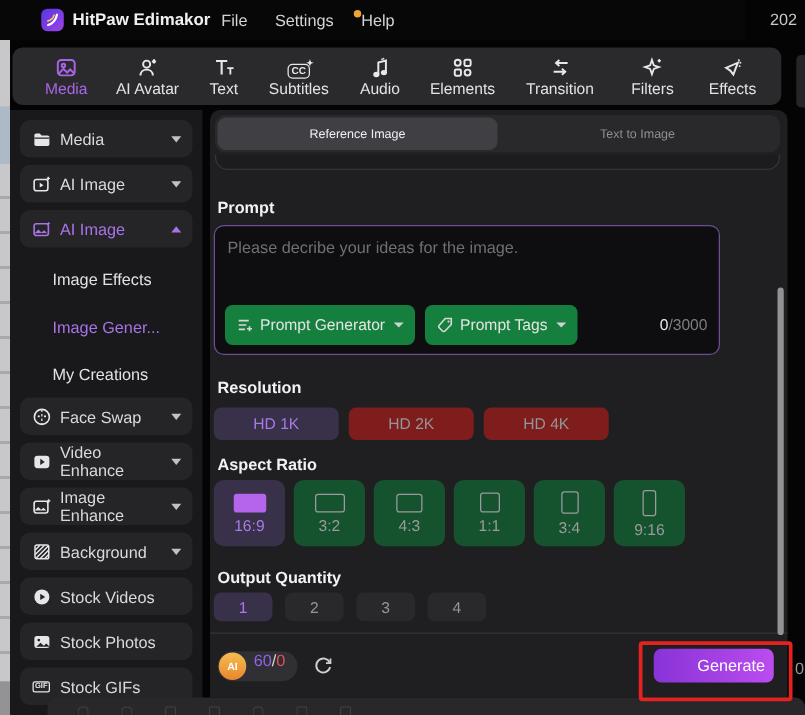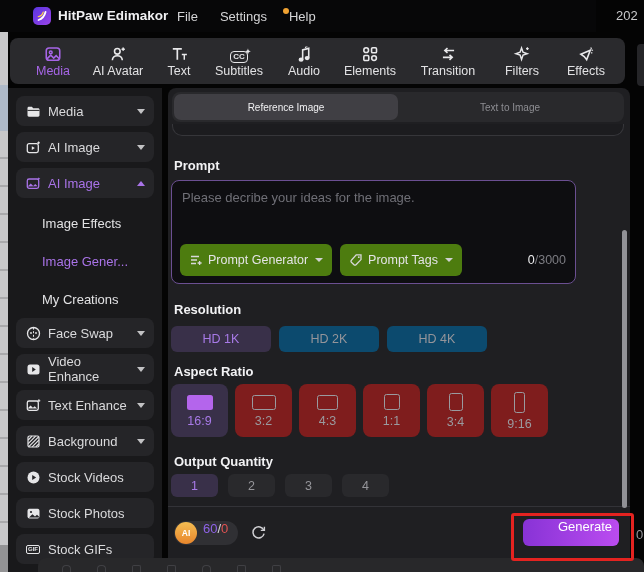--- a/index.html
+++ b/index.html
@@ -64,35 +64,35 @@
     border:1px solid #36363a; border-top:none; border-radius:0 0 10px 10px; }
 
   .section-label { position:absolute; left:6px; font-size:13px; font-weight:bold; color:#f2f2f4; }
 
   #prompt-box { position:absolute; left:3px; top:92px; width:405px; height:104px; background:#0e0e11;
     border:1px solid #6b4f92; border-radius:8px; }
   #prompt-input { position:absolute; left:0; top:0; width:100%; height:66px; background:transparent; border:none; outline:none;
     resize:none; padding:9px 10px; font-family:"Liberation Sans",sans-serif; font-size:13px; color:#d8d8da; }
   #prompt-input::placeholder { color:#6f6f76; }
   #prompt-footer { position:absolute; left:8px; right:9px; bottom:7px; display:flex; align-items:center; gap:8px; }
-  .mini-btn { height:25px; background:#4d7c0f; border-radius:6px; padding:16px 9px; display:flex; align-items:center; gap:5px;
+  .mini-btn { height:25px; background:#15803d; border-radius:6px; padding:16px 9px; display:flex; align-items:center; gap:5px;
     font-size:12.5px; color:#e4e4e6; }
   .mini-btn .m-icon { width:14px; height:14px; display:flex; align-items:center; justify-content:center; color:#d8d8da; }
   .chev-sm { width:0; height:0; border-left:4px solid transparent; border-right:4px solid transparent; border-top:4.5px solid #d0d0d2; margin-left:2px; }
   #char-counter { margin-left:auto; font-size:12.5px; }
   #char-counter .cur { color:#ececee; }
   #char-counter .max { color:#7c7c82; }
 
   .res-row { position:absolute; left:3px; top:238px; display:flex; gap:8px; }
-  .res-btn { width:100px; height:26px; border-radius:6px; background:#0c4a6e; color:#95959a; font-size:12.5px;
+  .res-btn { width:100px; height:26px; border-radius:6px; background:#7f1d1d; color:#95959a; font-size:12.5px;
     display:flex; align-items:center; justify-content:center; }
   .res-btn.selected { background:#393049; color:#a87ae8; }
 
   .ar-row { position:absolute; left:3px; top:296px; display:flex; gap:7px; }
-  .ar-tile { width:57px; height:53px; border-radius:8px; background:#7f1d1d; display:flex; flex-direction:column;
+  .ar-tile { width:57px; height:53px; border-radius:8px; background:#14532d; display:flex; flex-direction:column;
     align-items:center; justify-content:center; gap:5px; }
   .ar-tile .shape { border:1.5px solid #9a9a9f; border-radius:2.5px; }
   .ar-tile .ar-label { font-size:12.5px; color:#9a9a9f; line-height:12px; }
   .ar-tile.selected { background:#393049; }
   .ar-tile.selected .shape { border:none; background:#b465ec; }
   .ar-tile.selected .ar-label { color:#a87ae8; }
   .sh-169{width:26px;height:15px}.sh-32{width:24px;height:15px}.sh-43{width:21px;height:15px}
   .sh-11{width:16px;height:16px}.sh-34{width:14px;height:18px}.sh-23{width:13px;height:19px}.sh-916{width:11px;height:21px}
 
   .oq-row { position:absolute; left:3px; top:386px; display:flex; gap:10px; }
@@ -105,21 +105,21 @@
   #credits-pill { height:24px; background:#303034; border-radius:12px; display:flex; align-items:flex-start; gap:5px; padding-right:10px; }
   #ai-badge { width:22px; height:22px; border-radius:50%; background:linear-gradient(180deg,#f4bd52,#e8862c);
     display:flex; align-items:center; justify-content:center; font-size:8.5px; font-weight:bold; color:#fff; margin:1px; }
   #credits-text { font-size:13px; }
   #credits-text .used { color:#8f63e8; }
   #credits-text .sep { color:#d8d8da; }
   #credits-text .total { color:#e05252; }
   #refresh-btn { margin-left:10px; width:20px; height:20px; display:flex; align-items:center; justify-content:center; color:#cfcfd3; }
   #generate-btn { margin-left:auto; margin-right:5px; width:96px; height:27px; border-radius:6px; border:none;
     background:linear-gradient(90deg,#8833d6,#bb4cf0); color:#ffffff; font-size:13px; font-family:"Liberation Sans",sans-serif;
-    display:flex; justify-content:center;padding-left:28px; }
+    display:flex; align-items:center; justify-content:center;padding-left:28px; }
 
   
   #scrollbar-thumb { left:622px; top:230px; width:5px; height:278px; background:#919196; border-radius:3px; }
   #annotation-box { left:511px; top:513px; width:123px; height:48px; border:3px solid #e42320; border-radius:3px; z-index:50; }
   #clipped-right-text { left:636px; top:527px; font-size:13px; color:#97979c; }
 
   #bottom-strip { left:38px; top:558px; width:606px; height:14px; background:#28282a; border-radius:8px 8px 0 0;
     display:flex; align-items:flex-end; gap:26px; padding:0 0 0 24px; overflow:hidden; }
   .ghost { width:9px; height:7px; border:1.5px solid #55555a; border-bottom:none; border-radius:4px 4px 0 0; opacity:.55; }
   .ghost.sq { border-radius:2px 2px 0 0; }
@@ -321,21 +321,21 @@
   </div>
 
   <div class="side-pill">
     <span class="s-icon">
       <svg width="15" height="15" viewBox="0 0 15 15" fill="none" stroke="currentColor" stroke-width="1.3">
         <rect x="1.3" y="3" width="11" height="9.4" rx="1.8"></rect>
         <path d="M1.6 10.4 l3-2.8 2.3 2.2 1.8-1.6 2.4 2.2" fill="currentColor" stroke="none"></path>
         <path d="M12.9 1.3 v2.8 M11.5 2.7 h2.8" stroke-width="1.1"></path>
       </svg>
     </span>
-    <span>Text Enhance</span>
+    <span>Image Enhance</span>
     <span class="chev down"></span>
   </div>
 
   <div class="side-pill">
     <span class="s-icon">
       <svg width="15" height="15" viewBox="0 0 15 15" fill="none" stroke="currentColor" stroke-width="1.2">
         <rect x="2" y="2" width="11" height="11" rx="1.5"></rect>
         <path d="M2.2 6 L6 2.2 M2.2 9.6 L9.6 2.2 M2.8 12.6 L12.6 2.8 M6.2 12.8 L12.8 6.2 M9.8 12.8 L12.8 9.8"></path>
       </svg>
     </span>

